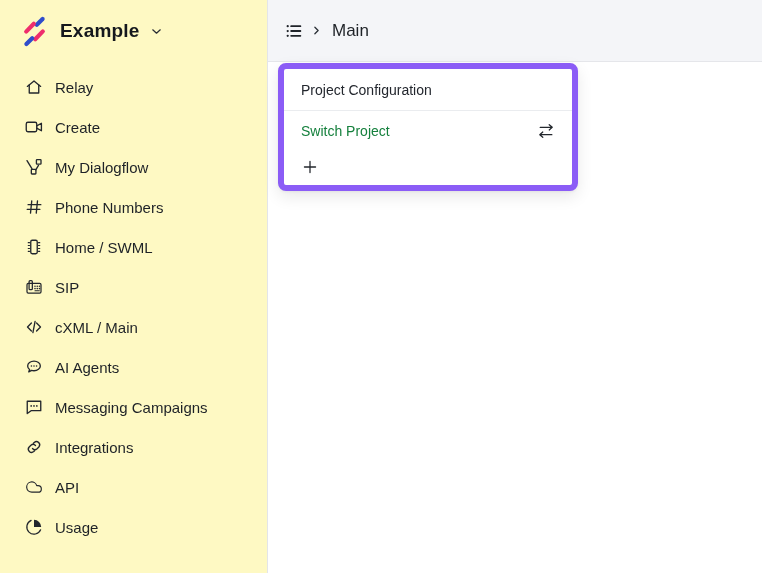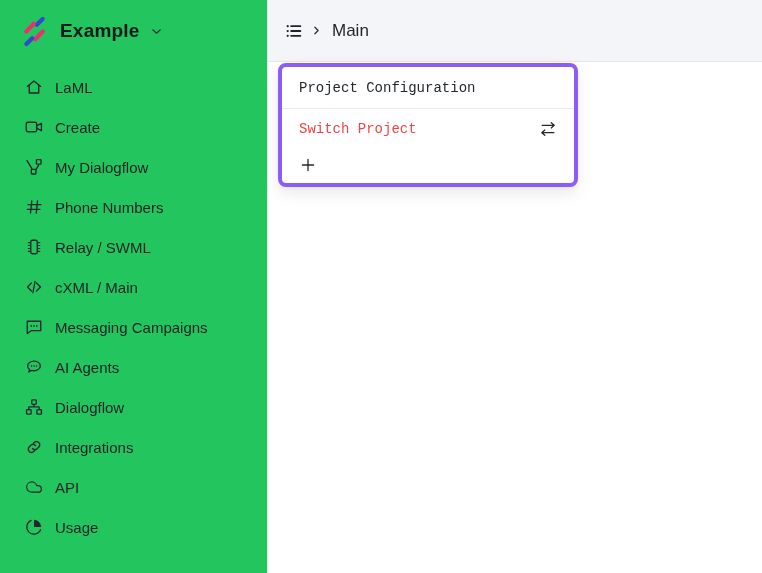--- a/index.html
+++ b/index.html
@@ -5,21 +5,21 @@
   html,body{margin:0;padding:0;}
   body{
     width:762px;height:573px;overflow:hidden;position:relative;
     font-family:"Liberation Sans",sans-serif;background:#fff;color:#1e2227;
     -webkit-font-smoothing:antialiased;
   }
   .app{display:flex;width:762px;height:573px;}
   
   .sidebar{
     width:268px;min-width:268px;box-sizing:border-box;
-    background:#22c55e;border-right:1px solid #e3e5e9;
+    background:#fef9c3;border-right:1px solid #e3e5e9;
   }
   .brand{
     display:flex;align-items:center;height:62px;padding-left:22px;cursor:pointer;
   }
   .brand-name{font-size:19px;font-weight:700;color:#15181d;margin:0 9px 0 13px;letter-spacing:.2px;}
   .nav{padding-top:5px;}
   .nav-item{
     display:flex;align-items:center;height:40px;padding-left:24px;gap:11px;
     cursor:pointer;font-size:15px;color:#1e2227;
   }
@@ -32,29 +32,28 @@
     background:#f4f5f8;border-bottom:1px solid #e5e6ea;
     display:flex;align-items:center;padding-left:17px;gap:7px;
   }
   .crumb-btn{display:flex;align-items:center;color:#1f2329;cursor:pointer;background:none;border:none;padding:0;}
   .crumb-sep{display:flex;align-items:center;color:#2a2f36;}
   .crumb-text{font-size:17px;color:#1e2227;margin-left:2px;}
   .content{flex:1;background:#fff;}
   
   .dropdown{
     position:absolute;left:278px;top:63px;width:300px;box-sizing:border-box;
-    background:#fff;border:4px solid #8b5cf6;border-radius:8px;overflow:hidden;z-index:10;
+    background:#fff;border:6px solid #8b5cf6;border-radius:8px;overflow:hidden;z-index:10;
     box-shadow:0 6px 16px rgba(0,0,0,.09),0 1px 3px rgba(0,0,0,.05);
-    font-family:Liberation Mono, monospace;
   }
   .dd-header{padding:13px 17px 12px;font-size:14px;color:#23272e;cursor:pointer;}
   .dd-divider{height:1px;background:#eaecef;}
   .dd-item{
     display:flex;align-items:center;justify-content:space-between;
-    padding:9px 17px;font-size:14px;color:#ef4444;cursor:pointer;
+    padding:9px 17px;font-size:14px;color:#15803d;cursor:pointer;
   }
   .dd-item.first{padding-top:11px;}
   .dd-icon{color:#23272d;display:flex;align-items:center;}
 </style>
 </head>
 <body>
 
 <div class="app">
 
   <aside class="sidebar">
@@ -77,21 +76,21 @@
 
     <nav class="nav">
 
       <div class="nav-item">
         <span class="nav-icon">
           <svg width="20" height="20" viewBox="0 0 24 24" fill="none" stroke="currentColor" stroke-width="1.6" stroke-linecap="round" stroke-linejoin="round">
               <path d="M4 11.3 12 4.7l8 6.6"></path>
               <path d="M6.3 9.6v9.6h11.4V9.6"></path>
             </svg>
         </span>
-        <span class="nav-label">LaML</span>
+        <span class="nav-label">Relay</span>
       </div>
 
       <div class="nav-item">
         <span class="nav-icon">
           <svg width="20" height="20" viewBox="0 0 24 24" fill="none" stroke="currentColor" stroke-width="1.6" stroke-linecap="round" stroke-linejoin="round">
               <rect x="2.7" y="6.3" width="12.6" height="11.4" rx="2"></rect>
               <path d="m15.3 10.6 5.6-3.1v9l-5.6-3.1"></path>
             </svg>
         </span>
         <span class="nav-label">Create</span>
@@ -118,64 +117,64 @@
         <span class="nav-label">Phone Numbers</span>
       </div>
 
       <div class="nav-item">
         <span class="nav-icon">
           <svg width="20" height="20" viewBox="0 0 24 24" fill="none" stroke="currentColor" stroke-width="1.6" stroke-linecap="round" stroke-linejoin="round">
               <rect x="8.1" y="3.9" width="7.8" height="16.2" rx="1.8"></rect>
               <path d="M5.1 6.8h1.5M5.1 10.2h1.5M5.1 13.8h1.5M5.1 17.2h1.5M17.4 6.8h1.5M17.4 10.2h1.5M17.4 13.8h1.5M17.4 17.2h1.5" stroke-width="1.4"></path>
             </svg>
         </span>
-        <span class="nav-label">Relay / SWML</span>
-      </div>
-
+        <span class="nav-label">Home / SWML</span>
+      </div>
+
+      <div class="nav-item">
+        <span class="nav-icon">
+          <svg width="20" height="20" viewBox="0 0 24 24" fill="none" stroke="currentColor" stroke-width="1.5" stroke-linecap="round" stroke-linejoin="round">
+              <rect x="3.6" y="7.6" width="16.8" height="11.6" rx="1.6"></rect>
+              <rect x="6.1" y="4.4" width="3.9" height="10.8" rx="1.2"></rect>
+              <path d="M13.2 11.1h.01M15.9 11.1h.01M18.5 11.1h.01M13.2 13.9h.01M15.9 13.9h.01M18.5 13.9h.01" stroke-width="1.9"></path>
+              <path d="M13.2 16.4h5.2" stroke-width="1.3"></path>
+            </svg>
+        </span>
+        <span class="nav-label">SIP</span>
+      </div>
 
       <div class="nav-item">
         <span class="nav-icon">
           <svg width="20" height="20" viewBox="0 0 24 24" fill="none" stroke="currentColor" stroke-width="1.6" stroke-linecap="round" stroke-linejoin="round">
               <path d="M8.9 7.1 4.2 12l4.7 4.9M15.1 7.1 19.8 12l-4.7 4.9M13.3 5.3l-2.6 13.4"></path>
             </svg>
         </span>
         <span class="nav-label">cXML / Main</span>
+      </div>
+
+      <div class="nav-item">
+        <span class="nav-icon">
+          <svg width="20" height="20" viewBox="0 0 24 24" fill="none" stroke="currentColor" stroke-width="1.6" stroke-linecap="round" stroke-linejoin="round">
+              <path d="M12 4.9c4.2 0 7.6 2.6 7.6 5.8s-3.4 5.8-7.6 5.8c-1 0-1.9-.1-2.8-.4l-3.5 1.8 1-2.9c-1.5-1.1-2.3-2.6-2.3-4.3 0-3.2 3.4-5.8 7.6-5.8z"></path>
+              <path d="M8.9 10.7h.01M12 10.7h.01M15.1 10.7h.01" stroke-width="1.9"></path>
+            </svg>
+        </span>
+        <span class="nav-label">AI Agents</span>
       </div>
 
       <div class="nav-item">
         <span class="nav-icon">
           <svg width="20" height="20" viewBox="0 0 24 24" fill="none" stroke="currentColor" stroke-width="1.6" stroke-linecap="round" stroke-linejoin="round">
               <path d="M3.9 5.1h16.2v11.3H8.5l-4.6 3.4V5.1z"></path>
               <path d="M8.6 10.7h.01M12 10.7h.01M15.4 10.7h.01" stroke-width="2"></path>
             </svg>
         </span>
         <span class="nav-label">Messaging Campaigns</span>
       </div>
 
-      <div class="nav-item">
-        <span class="nav-icon">
-          <svg width="20" height="20" viewBox="0 0 24 24" fill="none" stroke="currentColor" stroke-width="1.6" stroke-linecap="round" stroke-linejoin="round">
-              <path d="M12 4.9c4.2 0 7.6 2.6 7.6 5.8s-3.4 5.8-7.6 5.8c-1 0-1.9-.1-2.8-.4l-3.5 1.8 1-2.9c-1.5-1.1-2.3-2.6-2.3-4.3 0-3.2 3.4-5.8 7.6-5.8z"></path>
-              <path d="M8.9 10.7h.01M12 10.7h.01M15.1 10.7h.01" stroke-width="1.9"></path>
-            </svg>
-        </span>
-        <span class="nav-label">AI Agents</span>
-      </div>
-
-      <div class="nav-item">
-        <span class="nav-icon">
-          <svg width="20" height="20" viewBox="0 0 24 24" fill="none" stroke="currentColor" stroke-width="1.6" stroke-linecap="round" stroke-linejoin="round">
-              <rect x="9.3" y="3.4" width="5.4" height="5.4" rx="0.9"></rect>
-              <rect x="3.1" y="15.2" width="5.4" height="5.4" rx="0.9"></rect>
-              <rect x="15.5" y="15.2" width="5.4" height="5.4" rx="0.9"></rect>
-              <path d="M12 8.8v3.1M5.8 15.2v-3.3h12.4v3.3"></path>
-            </svg>
-        </span>
-        <span class="nav-label">Dialogflow</span>
-      </div>
 
       <div class="nav-item">
         <span class="nav-icon">
           <svg width="20" height="20" viewBox="0 0 24 24" fill="none" stroke="currentColor" stroke-width="1.6" stroke-linecap="round" stroke-linejoin="round">
               <path d="M10.2 13.8a3.9 3.9 0 0 0 5.5.3l2.1-2.1a3.9 3.9 0 0 0-5.5-5.5l-1 1"></path>
               <path d="M13.8 10.2a3.9 3.9 0 0 0-5.5-.3l-2.1 2.1a3.9 3.9 0 0 0 5.5 5.5l1-1"></path>
             </svg>
         </span>
         <span class="nav-label">Integrations</span>
       </div>

